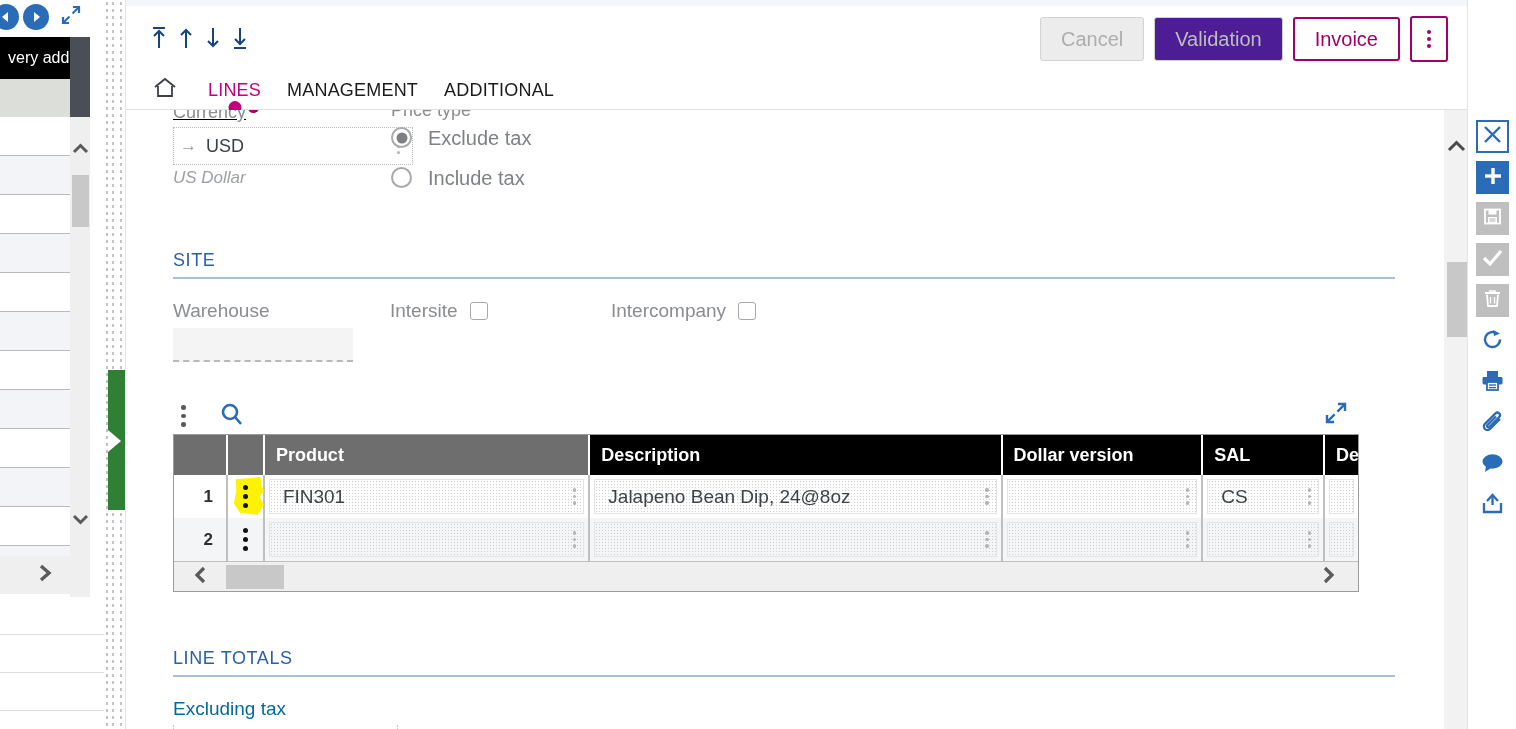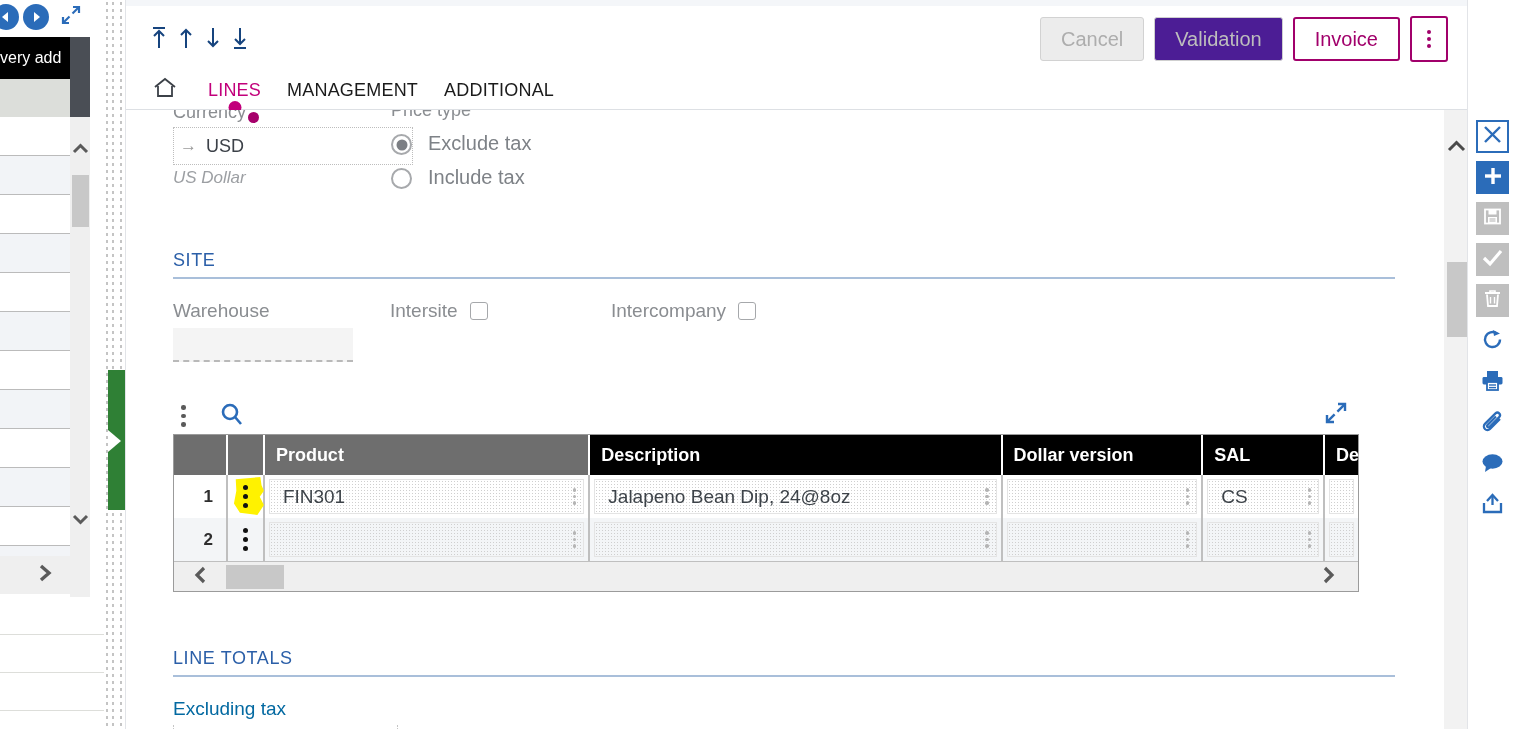--- a/index.html
+++ b/index.html
@@ -14,21 +14,21 @@
   
   .left-panel { position:absolute; left:0; top:0; width:104px; height:729px; background:#fff; overflow:hidden; }
   .lp-navbar { position:absolute; left:0; top:0; width:104px; height:33px; background:#fff; display:flex; align-items:center; }
   .circ-btn { width:26px; height:26px; border-radius:50%; background:#2B6CB9; display:flex; align-items:center; justify-content:center; flex:0 0 auto; }
   .circ-btn svg { display:block; }
   .lp-nav-prev { margin-left:-7px; }
   .lp-nav-next { margin-left:4px; }
   .lp-expand { margin-left:11px; }
 
   .lp-black-row { position:absolute; left:0; top:37px; width:70px; height:42px; background:#000; color:#fff;
-                  font-size:16px; display:flex; align-items:center; padding-left:0; white-space:nowrap; overflow:hidden; }
+                  font-size:16px; display:flex; align-items:center; padding-left:8px; white-space:nowrap; overflow:hidden; }
   .lp-dark-strip { position:absolute; left:70px; top:37px; width:20px; height:80px; background:#4A4E55; }
   .lp-grey-row { position:absolute; left:0; top:79px; width:70px; height:38px; background:#DCDEDA; }
   .lp-rows { position:absolute; left:0; top:117px; width:70px; height:480px; }
   .lp-row { height:39px; border-bottom:1px solid #bbb; background:#fff; }
   .lp-row:nth-child(even) { background:#F2F4F7; }
   .lp-vscroll { position:absolute; left:70px; top:117px; width:20px; height:480px; background:#EFEFEF; }
   .lp-vs-up { position:absolute; left:0; top:22px; width:20px; height:20px; display:flex; align-items:center; justify-content:center; }
   .lp-vs-thumb { position:absolute; left:2px; top:58px; width:17px; height:52px; background:#C8C8C8; }
   .lp-vs-down { position:absolute; left:0; top:392px; width:20px; height:20px; display:flex; align-items:center; justify-content:center; }
   .lp-more { position:absolute; left:0; top:556px; width:90px; height:38px; background:#EFEFEF; display:flex; align-items:center; justify-content:center; }
@@ -81,32 +81,32 @@
                        width:13px; height:13px; border-radius:50%; background:#C2007B; }
 
   
   .content { position:absolute; left:0; top:110px; width:1318px; height:619px; background:#fff; overflow:hidden; }
 
   .label { font-size:18px; color:#8A8D91; font-family:"Liberation Sans", sans-serif; }
   .sect-title { font-size:18px; color:#2B5FA8; letter-spacing:0.6px; }
   .sect-rule { height:2px; background:#A9BFDA; margin-top:6px; }
 
   .fld-currency { position:absolute; left:47px; top:-8px; width:240px; }
-  .cur-label-row { display:flex; align-items:flex-end; }
+  .cur-label-row { display:flex; align-items:flex-start;text-decoration:underline; }
   .magenta-dot { width:11px; height:11px; border-radius:50%; background:#A6006B; margin-left:2px; }
   .cur-box { margin-top:4px; height:38px; border:1px dotted #BDBDBD; display:flex; align-items:center;
              position:relative; }
   .cur-arrow { margin-left:6px; color:#9B9B9B; font-size:17px; }
   .cur-val { margin-left:9px; font-size:18px; color:#3C4148; }
   .cell-kebab { position:absolute; right:12px; display:flex; flex-direction:column; gap:3px; }
   .cell-kebab i { width:3.5px; height:3.5px; border-radius:50%; background:#B4B4B4; display:block; }
   .cur-sub { margin-top:3px; font-size:17px; color:#9C9FA3; font-style:italic; }
 
   .fld-pricetype { position:absolute; left:265px; top:-10px; width:330px; }
-  .radio-row { display:flex; align-items:flex-end; height:34px; }
+  .radio-row { display:flex; align-items:flex-start; height:34px; margin-top:6px; }
   .radio { width:21px; height:21px; border-radius:50%; border:2px solid #A7A9AC; position:relative; background:#fff; }
   .radio.on::after { content:""; position:absolute; left:50%; top:50%; transform:translate(-50%,-50%);
                      width:11px; height:11px; border-radius:50%; background:#7C7F84; }
   .radio-lbl { margin-left:16px; font-size:20px; color:#7E8287; }
 
   .site-sect { position:absolute; left:47px; top:140px; width:1222px; }
   .site-fields { position:absolute; left:47px; top:190px; width:1222px; }
   .warehouse-label { font-size:19px; color:#8A8D91; }
   .warehouse-input { margin-top:6px; width:180px; height:34px; background:#F4F4F4; border-bottom:2px dashed #B9B9B9; }
   .cb-group { position:absolute; top:0; display:flex; align-items:center; }

